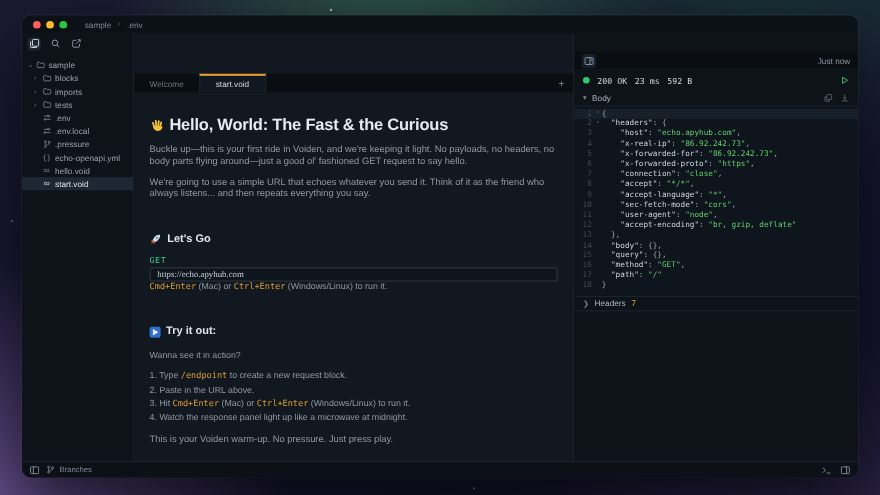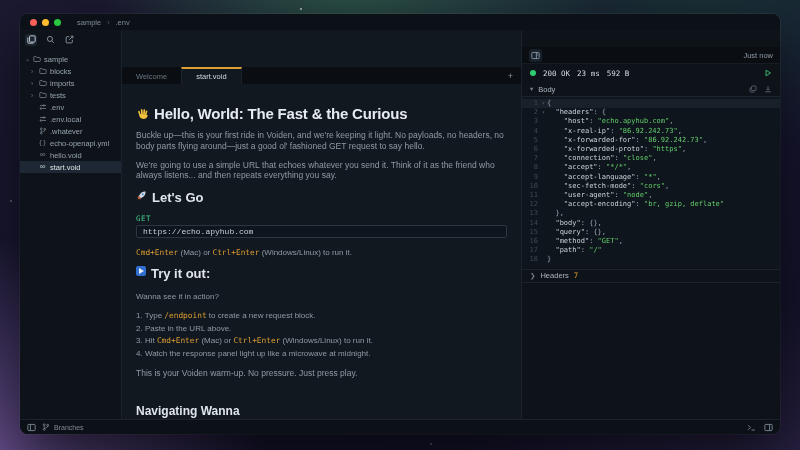--- a/index.html
+++ b/index.html
@@ -48,24 +48,24 @@
 
   
   .maincol{flex:1; min-width:0; display:flex; flex-direction:column; background:#12181f; border-right:1px solid #1b232d;}
   .tabbar{height:17px; flex:0 0 17px; background:#0a0e13; display:flex; align-items:stretch;margin-top:36px;}
   .tab{padding:0 14px; display:flex; align-items:center; font-size:7.5px; color:#69747f; border-top:2px solid transparent; cursor:default;}
   .tab.active{background:#12181f; color:#cfd8e0; border-top-color:#dd9e33; border-left:1px solid #1b232d; border-right:1px solid #1b232d;}
   .tab-plus{margin-left:auto; align-self:center; color:#8b97a5; font-size:9px; padding:0 8px;}
   .editor{flex:1; overflow:hidden; padding:0 14px; color:#96a1ad;}
   .editor h1{margin-top:21px; font-size:15px; font-weight:700; color:#e4ebf1; letter-spacing:-.2px; display:flex; align-items:center; gap:5px;}
   .editor p{font-size:8.5px; line-height:10.8px; margin-top:8px; color:#8f9aa6;}
-  .h2{margin-top:9px; font-size:13px; font-weight:700; color:#dfe6ec; display:flex; align-items:flex-start; gap:5px;}
+  .h2{margin-top:31px; font-size:10px; font-weight:700; color:#dfe6ec; display:flex; align-items:flex-end; gap:5px;}
   .get-label{margin-top:9px; font-family:"DejaVu Sans Mono",monospace; font-size:7.5px; color:#3fcf8e; letter-spacing:.5px;}
-  .url-box{margin-top:2px; height:13px; border:1px solid #2b3642; background:#0f151c; border-radius:2px; display:flex; align-items:center; padding:0 6px; font-family:Liberation Mono, monospace; font-size:8px; color:#c6cfd8;}
-  .hint{margin-top:10px; font-size:8px; color:#8f9aa6;}
+  .url-box{margin-top:2px; height:13px; border:1px solid #2b3642; background:#0f151c; border-radius:2px; display:flex; align-items:center; padding:0 6px; font-family:Liberation Serif, serif; font-size:8px; color:#c6cfd8;}
+  .hint{margin-top:0; font-size:8px; color:#8f9aa6;}
   .inline-code{font-family:"DejaVu Sans Mono",monospace; color:#dd9e33; font-size:7.8px;}
   .steps{margin-top:7px;}
   .steps .step{font-size:8px; line-height:12.6px; color:#8f9aa6;}
   .outro{margin-top:8px; font-size:8px; color:#8f9aa6;}
   .h3{margin-top:25px; font-size:12px; font-weight:700; color:#dfe6ec;}
   .vtable{margin-top:7px; border:1px solid #2b3642; border-radius:2px;}
   .vtable .thead{display:flex; height:17px; align-items:center; font-size:8px; color:#97a2ae;}
   .vtable .thead .cell{padding-left:8px;}
   .vtable .cell.c1{width:48%; border-right:1px solid #2b3642; height:100%; display:flex; align-items:center;margin-top:40px;}
   .vtable .cell.c2{flex:1; height:100%; display:flex; align-items:center;}
@@ -222,21 +222,21 @@
           <div class="tree-row depth1">
             <span class="chev"></span>
             <span class="t-icon">
               <svg width="8" height="8" viewBox="0 0 16 16" fill="none" stroke="currentColor" stroke-width="1.6">
                 <circle cx="4.5" cy="3.5" r="1.7"></circle>
                 <circle cx="4.5" cy="12.5" r="1.7"></circle>
                 <circle cx="11.5" cy="4.5" r="1.7"></circle>
                 <path d="M4.5 5.2v5.6M11.5 6.2c0 2.5-3 3.2-5 3.7"></path>
               </svg>
             </span>
-            <span>.whatever</span>
+            <span>.pressure</span>
           </div>
           <div class="tree-row depth1">
             <span class="chev"></span>
             <span class="t-icon">
               <span style="font-family:'DejaVu Sans Mono',monospace;font-size:6.5px;">{}</span>
             </span>
             <span>echo-openapi.yml</span>
           </div>
           <div class="tree-row depth1">
             <span class="chev"></span>

